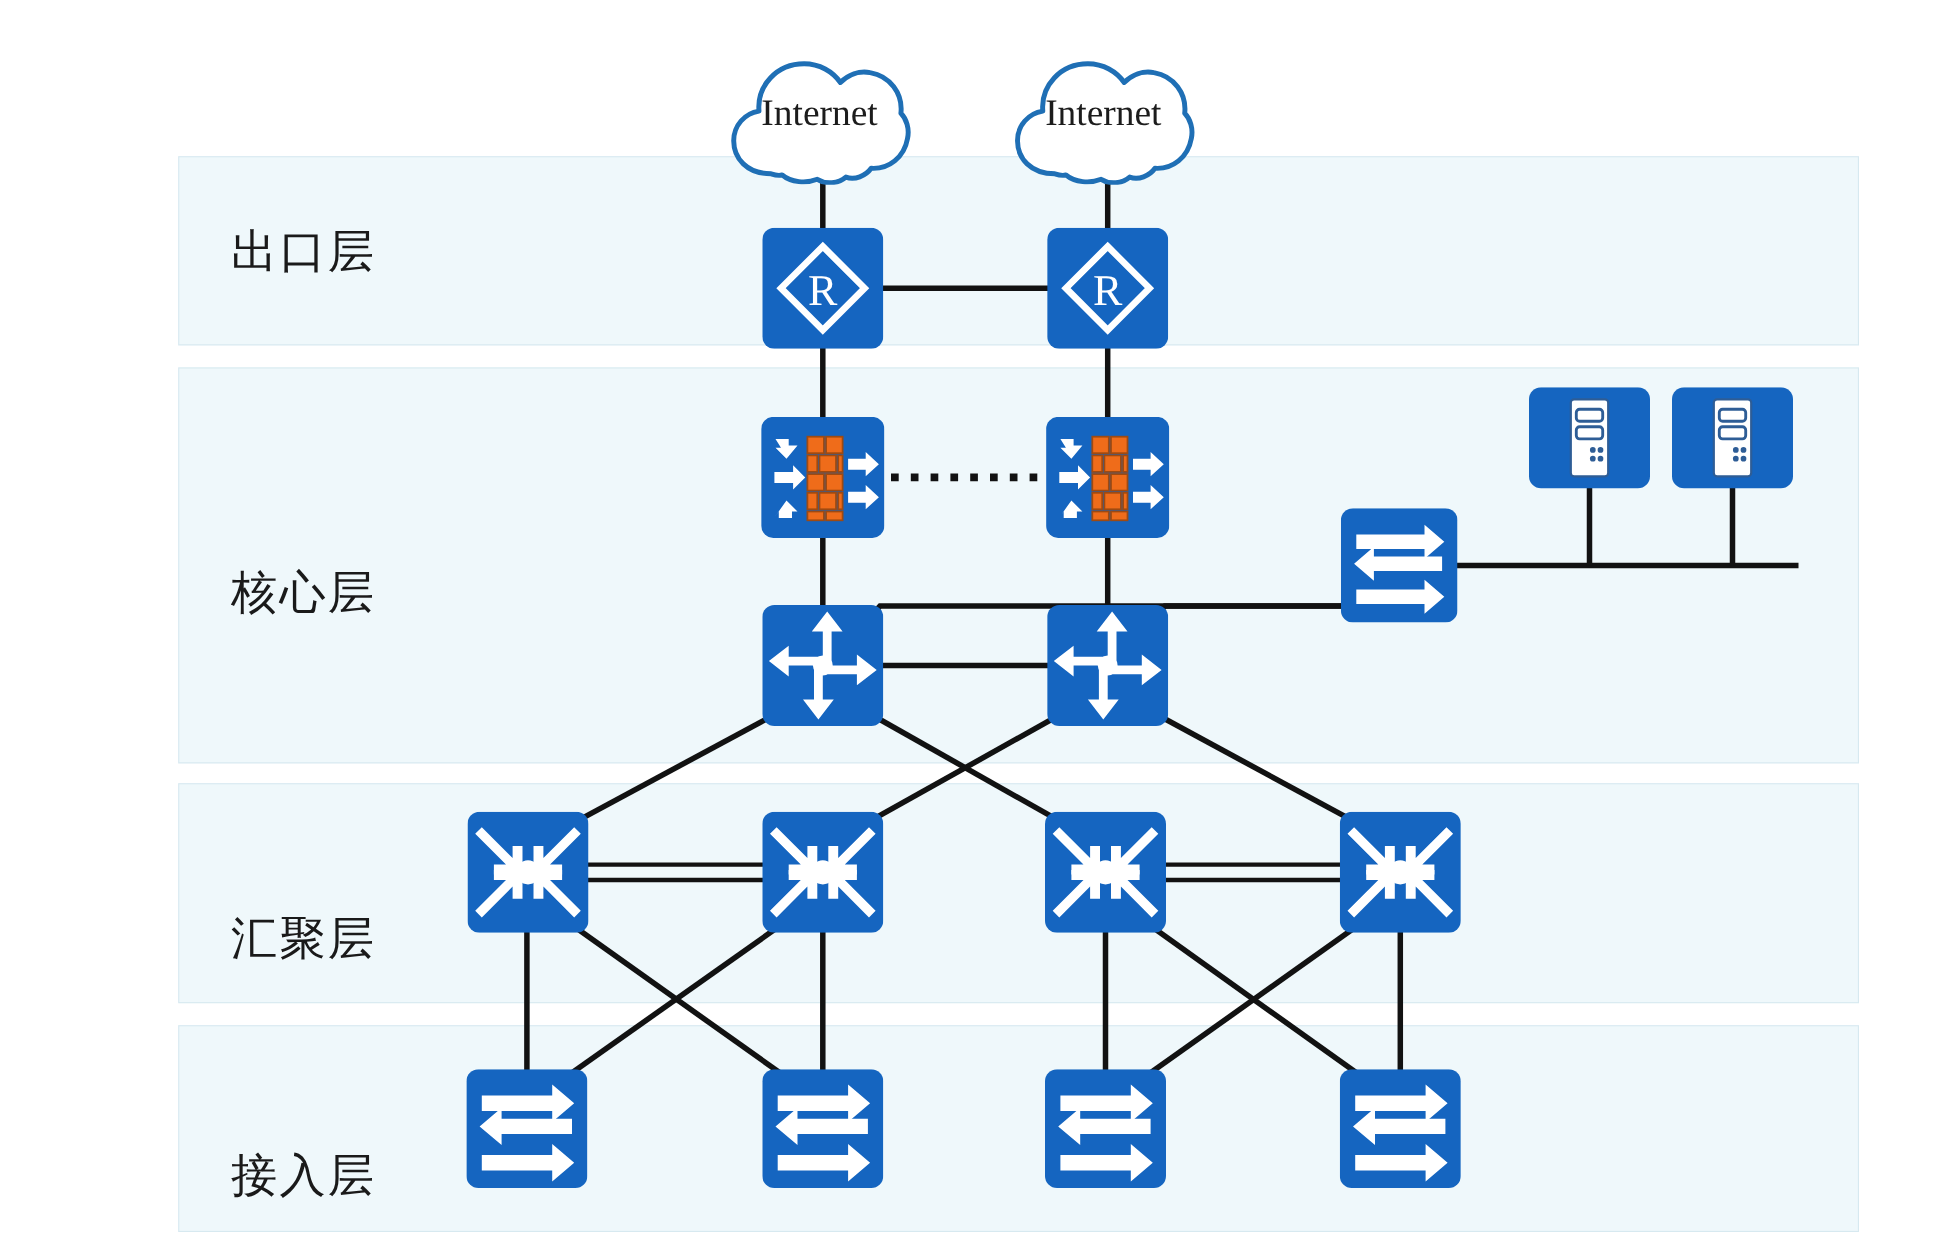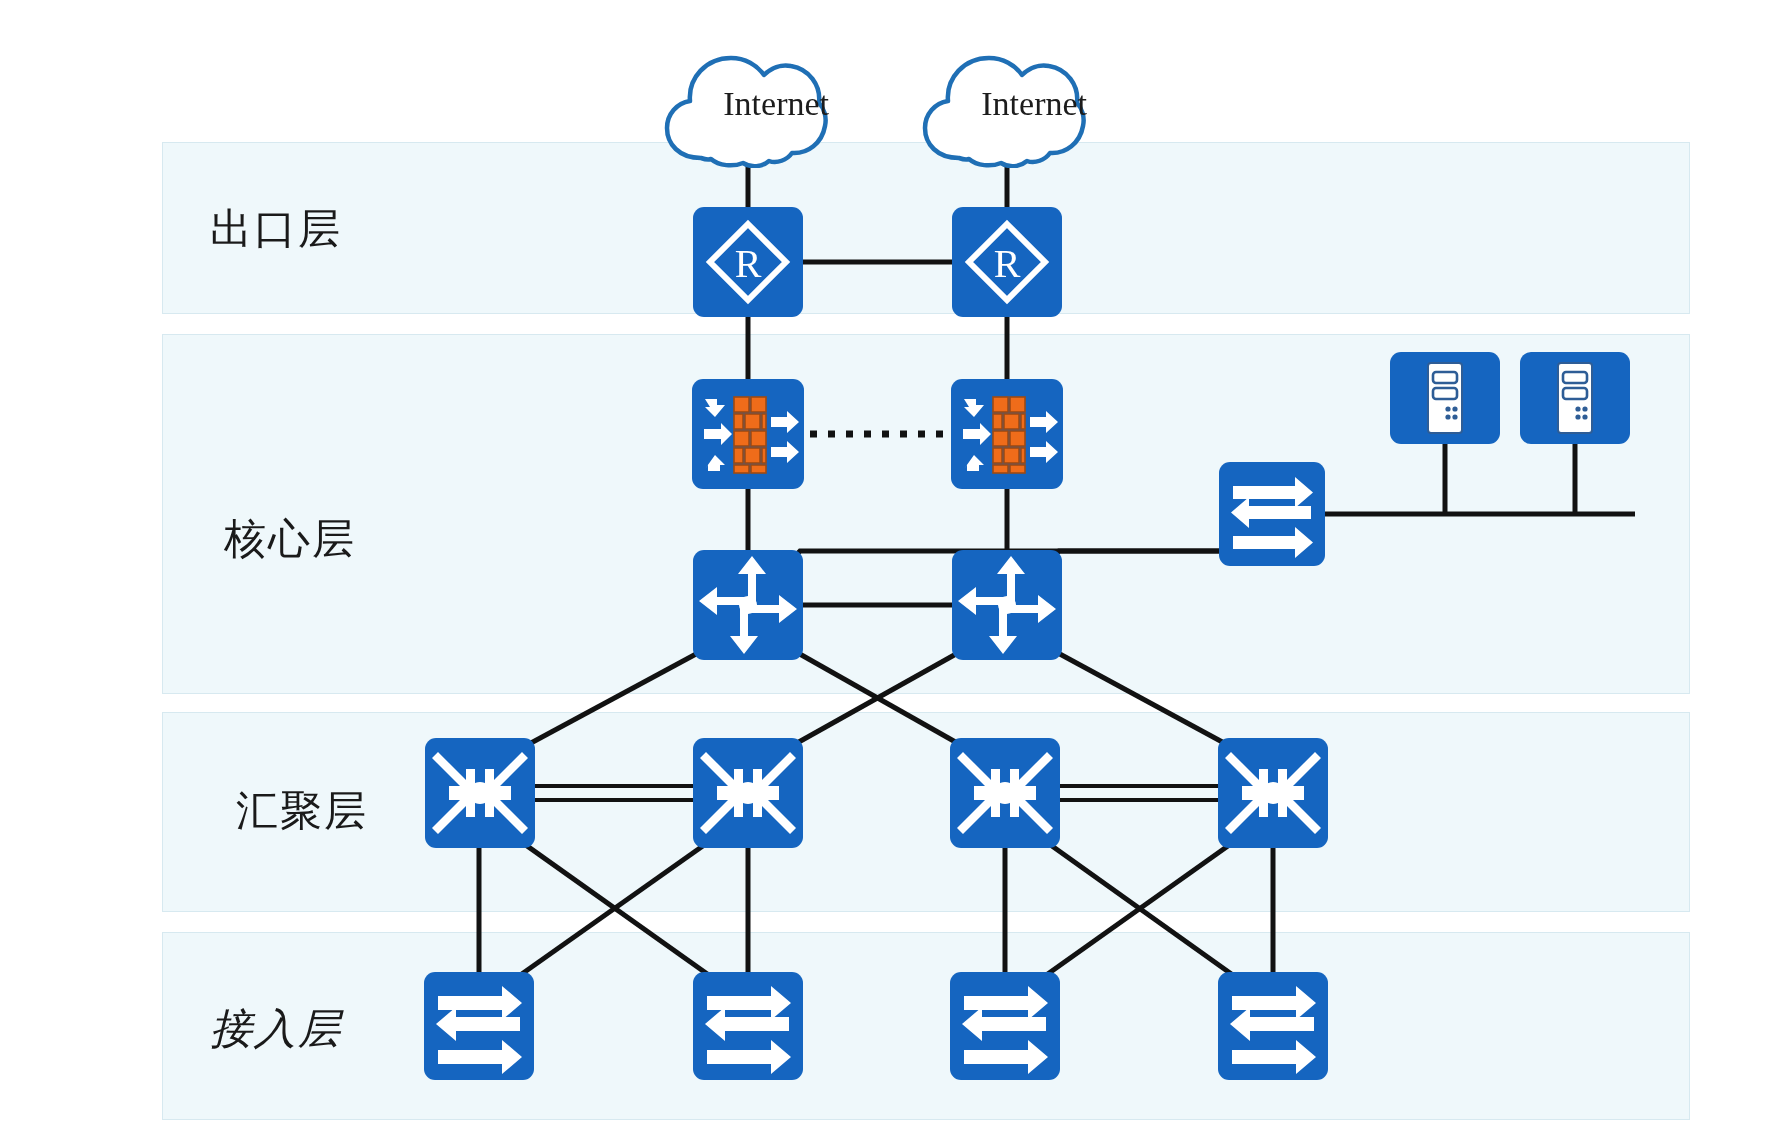--- a/index.html
+++ b/index.html
@@ -22,41 +22,41 @@
     font-size:42px;
     letter-spacing:2px;
     font-family:"DejaVu Sans","Liberation Sans",sans-serif;
     white-space:nowrap;
     line-height:1;
   }
   svg#wires{position:absolute;left:0;top:0;width:1781px;height:1142px;pointer-events:none;}
   .node{position:absolute;}
   .cloud-label{
     position:absolute;
-    width:100%;text-align:right;
+    width:100%;text-align:center;
     font-family:"Liberation Serif","DejaVu Serif",serif;
     font-size:34px;color:#1c1c1c;
     top:50%;transform:translateY(-58%);
     pointer-events:none;
   }
 </style>
 </head>
 <body>
 
 <div id="stage">
 
   <div class="layer-band" style="left:162px;top:142px;width:1528px;height:172px;"></div>
   <div class="layer-band" style="left:162px;top:334px;width:1528px;height:360px;"></div>
   <div class="layer-band" style="left:162px;top:712px;width:1528px;height:200px;"></div>
   <div class="layer-band" style="left:162px;top:932px;width:1528px;height:188px;"></div>
 
   <div class="layer-label" style="left:210px;top:208px;">出口层</div>
-  <div class="layer-label" style="left:224px;top:518px;">核心层</div>
-  <div class="layer-label" style="left:210px;top:790px;margin-left:26px;">汇聚层</div>
-  <div class="layer-label" style="left:210px;top:1008px;font-style:italic;">接入层</div>
+  <div class="layer-label" style="left:210px;top:518px;">核心层</div>
+  <div class="layer-label" style="left:210px;top:832px;">汇聚层</div>
+  <div class="layer-label" style="left:210px;top:1048px;">接入层</div>
 
   <svg id="wires" viewBox="0 0 1781 1142">
     <g stroke="#121212" stroke-width="5" fill="none" stroke-linecap="butt">
 
       <line x1="748" y1="160" x2="748" y2="224"></line>
       <line x1="1007" y1="160" x2="1007" y2="224"></line>
 
       <line x1="786" y1="262" x2="969" y2="262"></line>
 
       <line x1="748" y1="300" x2="748" y2="396"></line>

